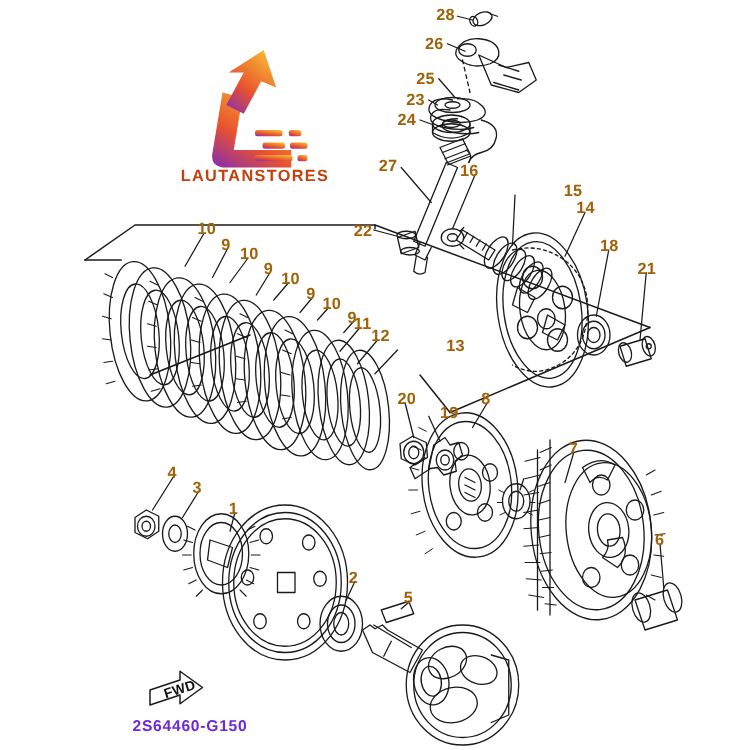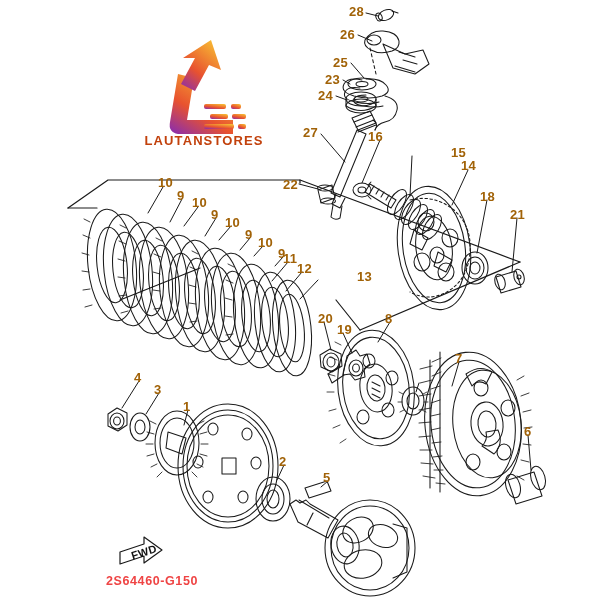--- a/index.html
+++ b/index.html
@@ -16,21 +16,21 @@
   
   .hl-ring{position:absolute;width:42px;height:42px;border-radius:50%;
            border:5px solid #e8131a;background:#fff;box-sizing:border-box;}
   .hl-num{position:absolute;width:42px;height:42px;display:flex;
           align-items:center;justify-content:center;
           font-family:"Liberation Sans",sans-serif;font-size:14px;
           font-weight:700;color:#111;}
 
   
   .partno{position:absolute;font-family:"Liberation Sans",sans-serif;
-          font-size:12.5px;font-weight:700;color:#ef4444;letter-spacing:.6px;}
+          font-size:12.5px;font-weight:700;color:#6d28d9;letter-spacing:.6px;}
 
   
   .fwdtxt{position:absolute;font-family:"Liberation Sans",sans-serif;
           font-size:11px;font-weight:700;color:#111;
           transform:rotate(-18deg);letter-spacing:.3px;}
 
   
   #logo{position:absolute;left:148px;top:38px;width:112px;height:112px;}
   .logotext{position:absolute;left:113px;top:133px;width:182px;
             text-align:center;font-family:"Liberation Sans",sans-serif;
@@ -356,21 +356,21 @@
       <div class="callout" style="left: 192px; top: 196px;">10</div>
       <div class="callout" style="left: 211px; top: 208px;">9</div>
       <div class="callout" style="left: 225px; top: 216px;">10</div>
       <div class="callout" style="left: 245px; top: 228px;">9</div>
       <div class="callout" style="left: 258px; top: 236px;">10</div>
       <div class="callout" style="left: 278px; top: 247px;">9</div>
       <div class="callout" style="left: 283px; top: 252px;">11</div>
       <div class="callout" style="left: 297px; top: 262px;">12</div>
       <div class="callout" style="left: 313px; top: 270px; margin-left: 44px;">13</div>
       <div class="callout" style="left: 318px; top: 312px;">20</div>
-      <div class="callout" style="left: 337px; top: 323px;">19</div>
+      <div class="callout" style="left: 352px; top: 323px;">19</div>
       <div class="callout" style="left: 385px; top: 312px;">8</div>
       <div class="callout" style="left: 455px; top: 352px;">7</div>
       <div class="callout" style="left: 524px; top: 425px;">6</div>
       <div class="callout" style="left: 134px; top: 371px;">4</div>
       <div class="callout" style="left: 154px; top: 383px;">3</div>
       <div class="callout" style="left: 183px; top: 400px;">1</div>
       <div class="callout" style="left: 279px; top: 455px;">2</div>
       <div class="callout" style="left: 323px; top: 471px;">5</div>
     </div>
 

